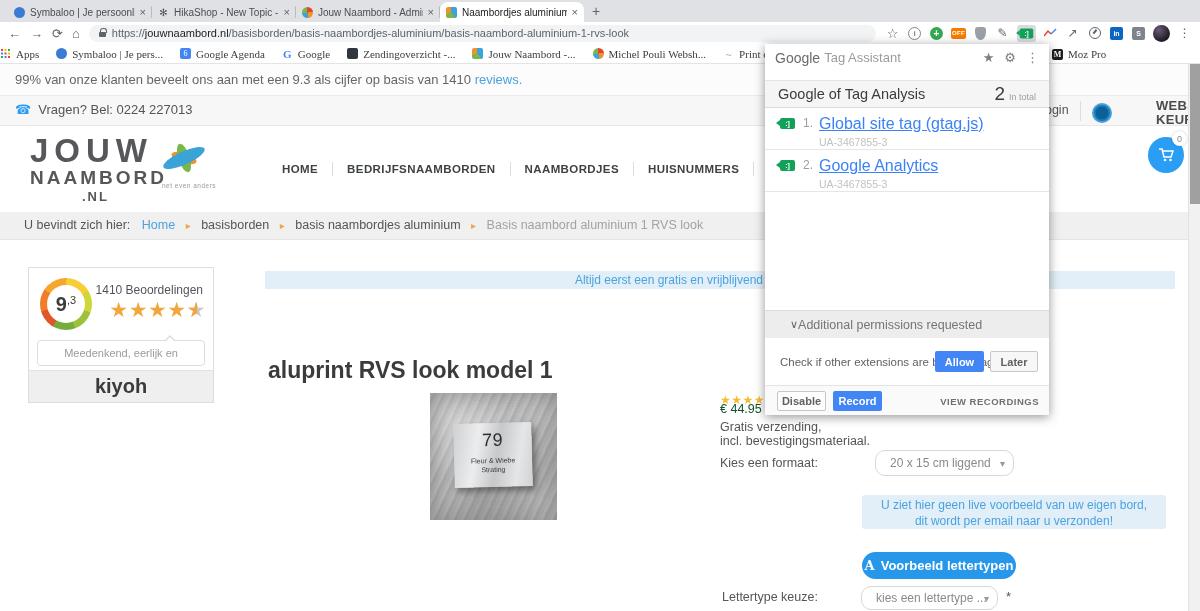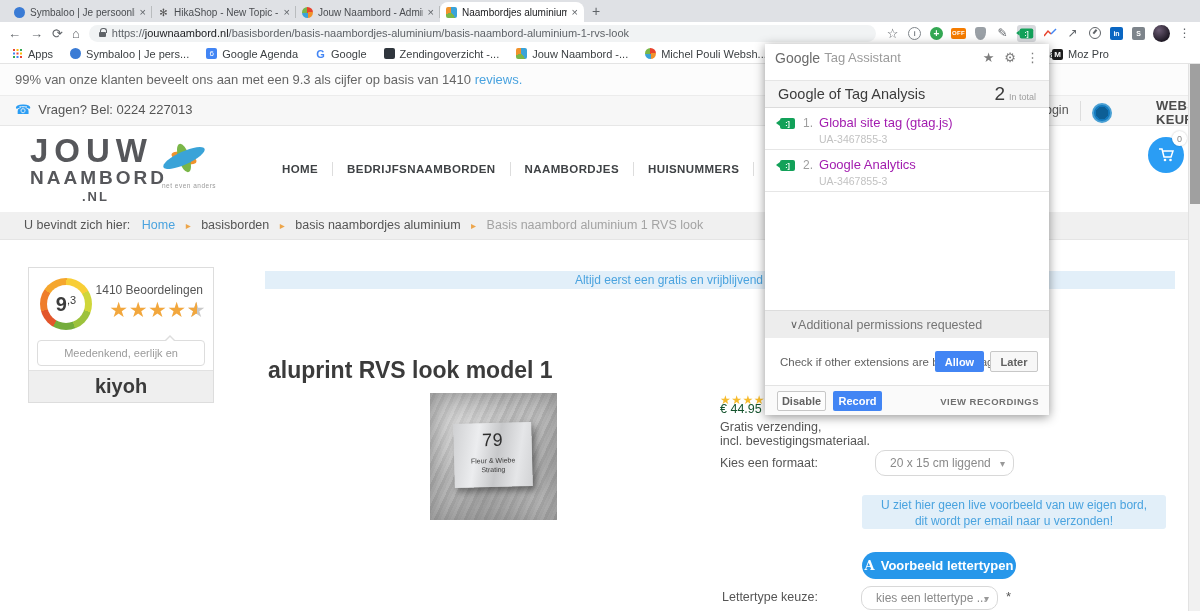--- a/index.html
+++ b/index.html
@@ -37,21 +37,21 @@
   .xi-tagext { background:#d8dade; border-radius:3px; width:19px; height:17px; }
   .xi-gauge { width:12px; height:12px; border:1.5px solid #5f6368; border-radius:50%; position:relative; }
   .xi-gauge::after { content:''; position:absolute; left:4px; top:1px; width:1.5px; height:5px; background:#5f6368; transform:rotate(40deg); }
   .xi-sq { width:13px; height:13px; border-radius:2px; color:#fff; font-size:7px; font-weight:bold; }
   .xi-li { background:#0a66c2; } .xi-s { background:#7d848b; }
   .avatar { width:17px; height:17px; border-radius:50%; background:radial-gradient(circle at 35% 30%, #6b5b73, #201a26 70%); }
   .gtag { width:15px; height:11px; background:#12a159; border-radius:2px; position:relative; color:#fff; font-size:7px; line-height:11px; text-align:center; font-weight:bold; }
   .gtag::before { content:''; position:absolute; left:-4px; top:2px; border-top:3.5px solid transparent; border-bottom:3.5px solid transparent; border-right:4px solid #12a159; }
   .gtag.sm { transform:scale(.9); }
 
-  .bookmarksbar { position:absolute; top:44px; left:0; right:0; height:20px; background:#fff; border-bottom:1px solid #e4e4e4; display:flex; align-items:center; gap:17px; padding:0 12px; font-size:11px; color:#3c4043; white-space:nowrap; }
+  .bookmarksbar { position:absolute; top:44px; left:0; right:0; height:20px; background:#fff; border-bottom:1px solid #e4e4e4; display:flex; align-items:center; gap:17px; padding:0 0; font-size:11px; color:#3c4043; white-space:nowrap;font-family:Liberation Serif, serif; }
   .bm { display:flex; align-items:center; gap:5px; }
   .bi { width:11px; height:11px; display:flex; align-items:center; justify-content:center; border-radius:2px; font-size:8px; color:#fff; flex:0 0 auto; }
   .bi-apps { background:none; position:relative; }
   .bi-apps i { position:absolute; left:1px; top:1px; width:2px; height:2px; background:#ea4335; box-shadow:3.5px 0 #fbbc05, 7px 0 #34a853, 0 3.5px #4285f4, 3.5px 3.5px #ea4335, 7px 3.5px #fbbc05, 0 7px #34a853, 3.5px 7px #4285f4, 7px 7px #ea4335; }
   .bi-symbaloo { background:#3a7bd5; border-radius:50%; }
   .bi-agenda { background:#4285f4; }
   .bi-google { background:none; color:#4285f4; font-size:11px; font-weight:bold; }
   .bi-dark { background:#30363d; }
   .bi-tilde { background:none; color:#999; font-size:11px; }
   .bi-wa { background:#25d366; border-radius:50%; font-size:7px; }
@@ -139,21 +139,21 @@
   
   .popup { position:absolute; left:765px; top:44px; width:284px; height:371px; background:#fff; box-shadow:0 2px 10px rgba(0,0,0,.42); z-index:100; }
   .p-header { position:absolute; top:0; left:0; right:0; height:27px; display:flex; align-items:center; padding:0 10px; }
   .p-brand { font-size:14px; color:#6b6b6b; } .p-brand2 { font-size:13px; color:#9b9b9b; margin-left:4px; }
   .p-hicons { margin-left:auto; display:flex; gap:10px; color:#7d7d7d; font-size:13px; align-items:center; }
   .p-result { position:absolute; top:36px; left:0; right:0; height:28px; background:#f5f5f5; border-top:1px solid #e5e5e5; border-bottom:1px solid #dcdcdc; display:flex; align-items:center; padding:0 13px; }
   .p-rtitle { font-size:14.5px; color:#3c3c3c; }
   .p-count { margin-left:auto; font-size:19px; color:#3c3c3c; } .p-count-lbl { font-size:9px; color:#9e9e9e; margin:6px 0 0 4px; }
   .p-item { position:absolute; left:0; right:0; height:42px; border-bottom:1px solid #e6e6e6; display:flex; padding:8px 0 0 15px; }
   .p-item .num { font-size:12px; color:#9e9e9e; margin:0 6px 0 8px; }
-  .p-item .tname { font-size:13px; color:#a21caf; line-height:1; }
+  .p-item .tname { font-size:16px; color:#3b82f6; line-height:1;text-decoration:underline; }
   .p-item .tid { font-size:10.5px; color:#c2c2c2; margin-top:4px; }
   .p-i1 { top:64px; } .p-i2 { top:106px; }
   .p-perm { position:absolute; top:266px; left:0; right:0; height:28px; background:#ededed; border-top:1px solid #ddd; display:flex; align-items:center; }
   .p-perm .chev { margin-left:25px; color:#616161; font-size:11px; } .p-perm .ptxt { font-size:12.5px; color:#757575; }
   .p-check { position:absolute; top:294px; left:0; right:0; height:47px; }
   .p-check .ctxt { position:absolute; left:15px; top:18px; font-size:11.5px; color:#616161; }
   .pbtn { position:absolute; height:21px; border-radius:2px; font-size:11px; font-weight:bold; display:flex; align-items:center; justify-content:center; }
   .pbtn.blue { background:#4285f4; color:#fff; }
   .pbtn.lite { background:#f7f7f7; border:1px solid #c7c7c7; color:#616161; }
   .b-allow { left:170px; top:13px; width:49px; } .b-later { left:225px; top:13px; width:48px; }

